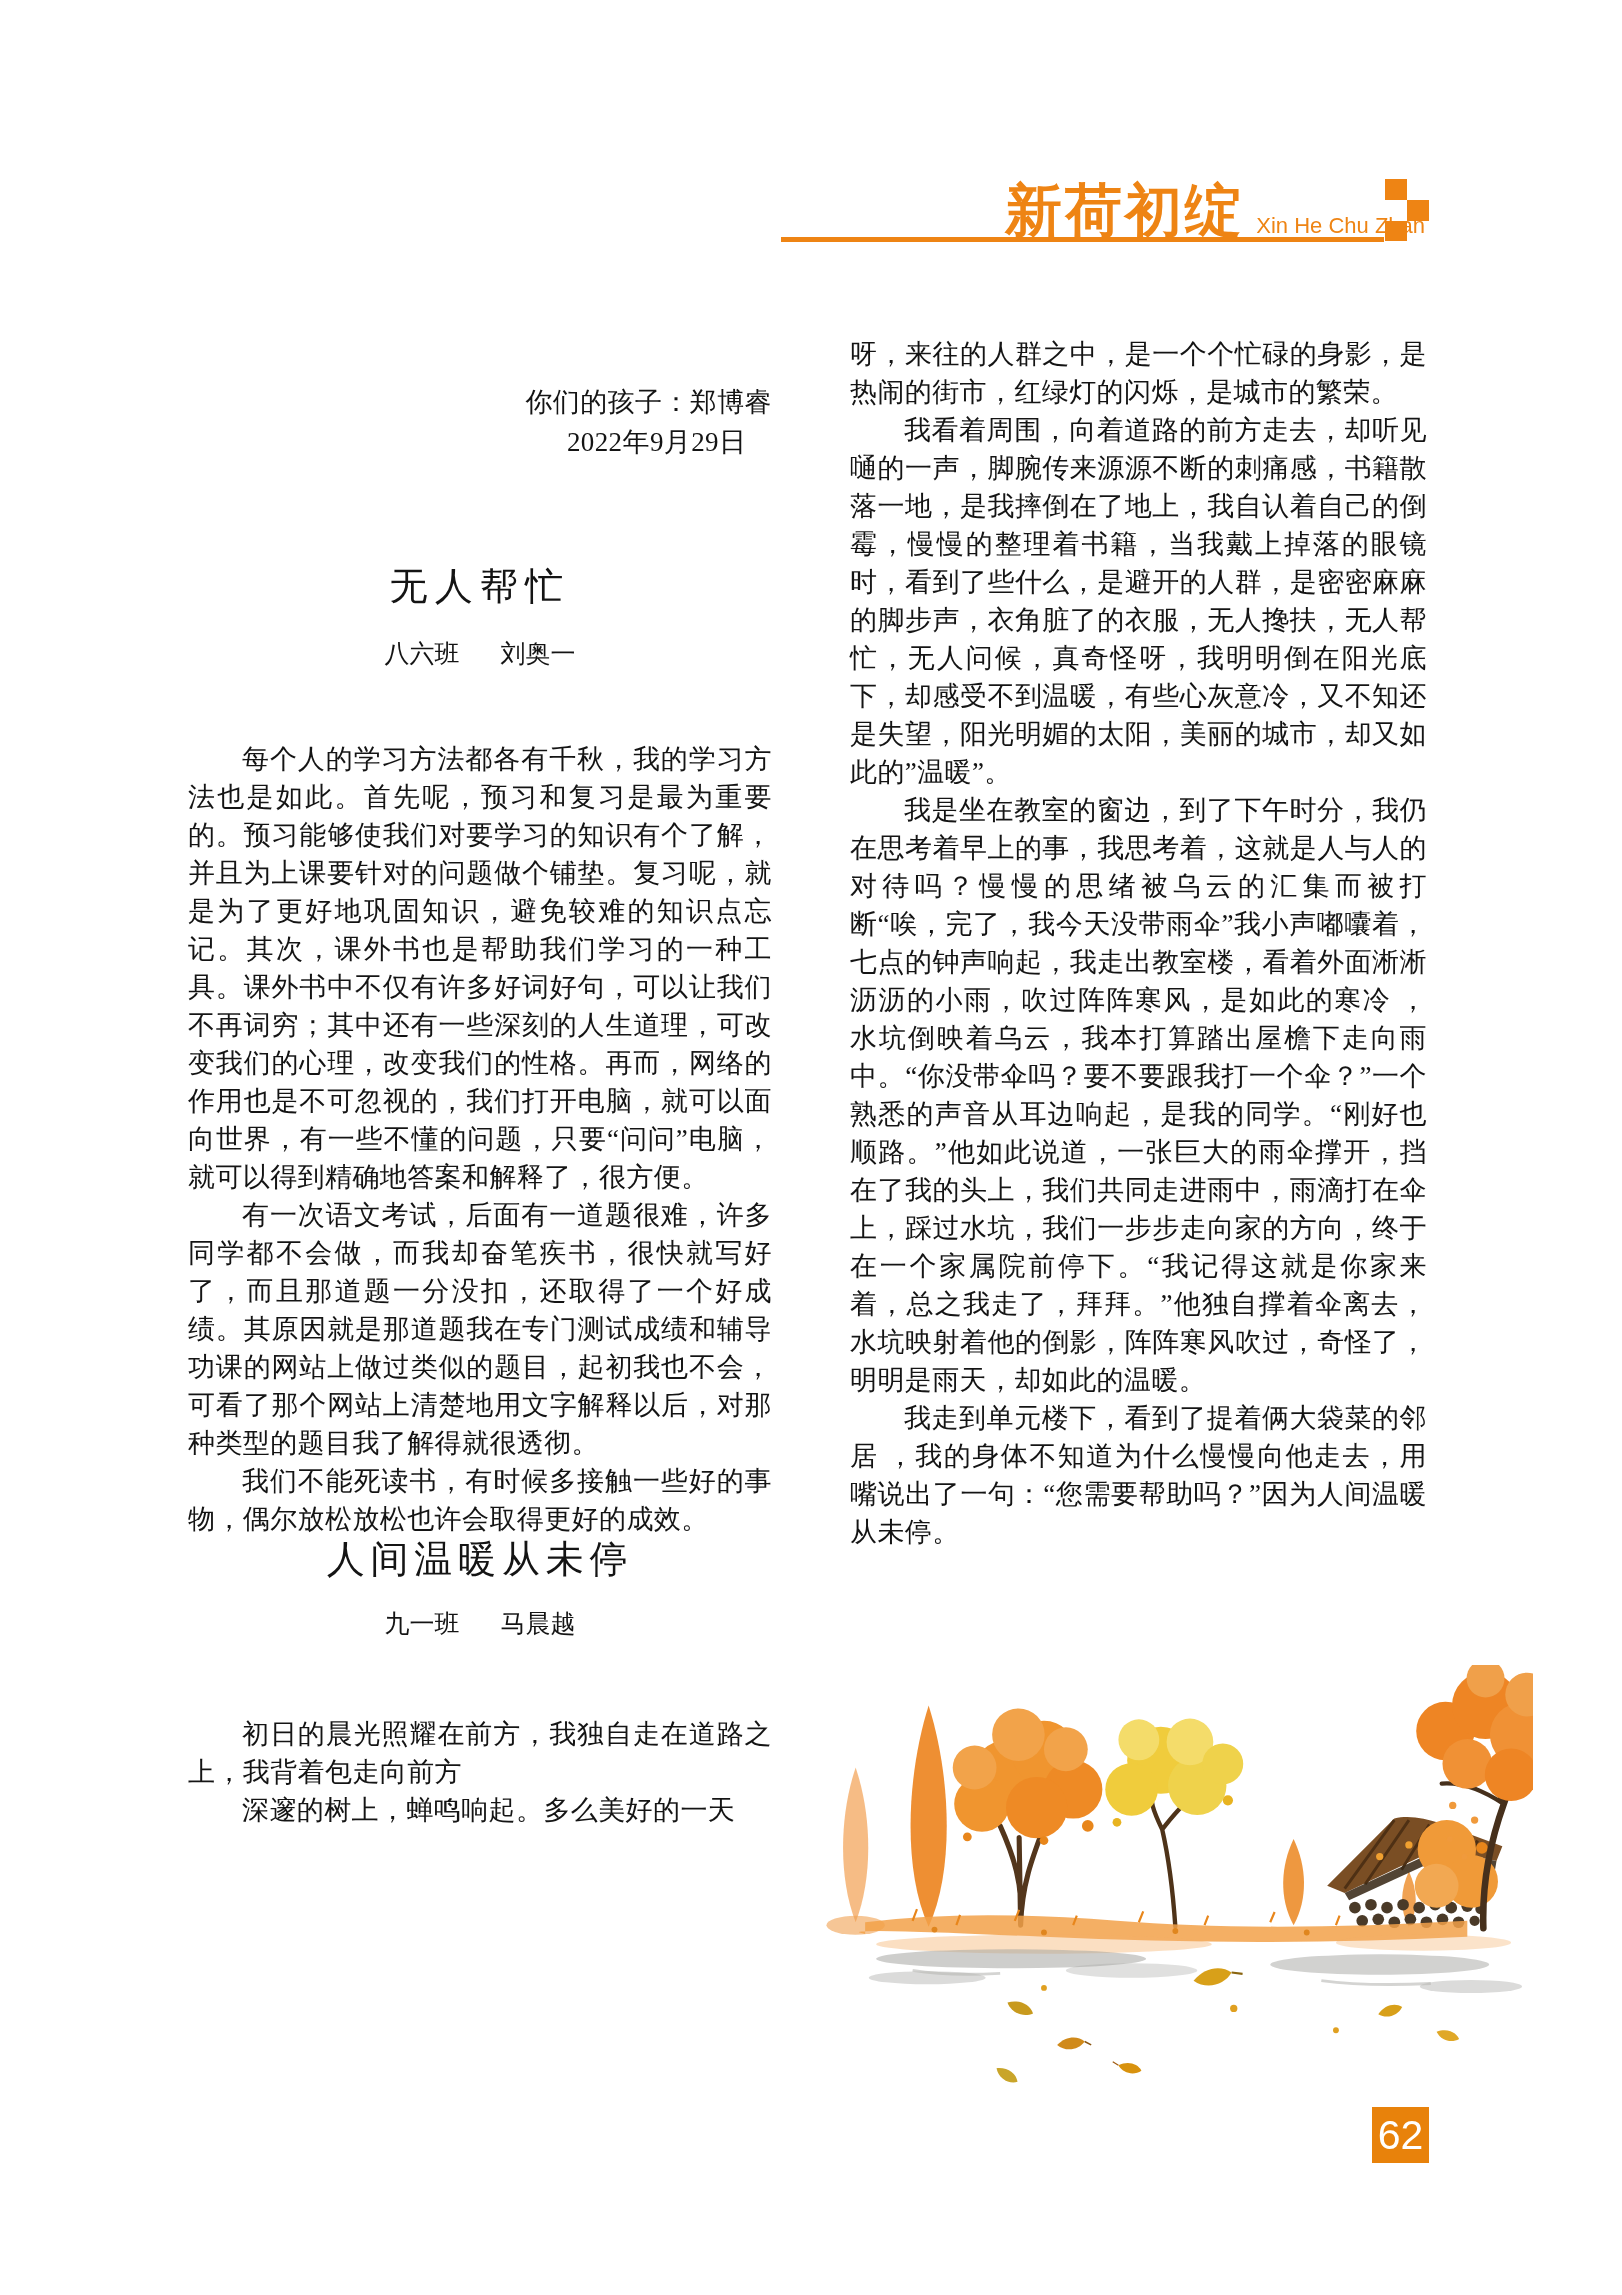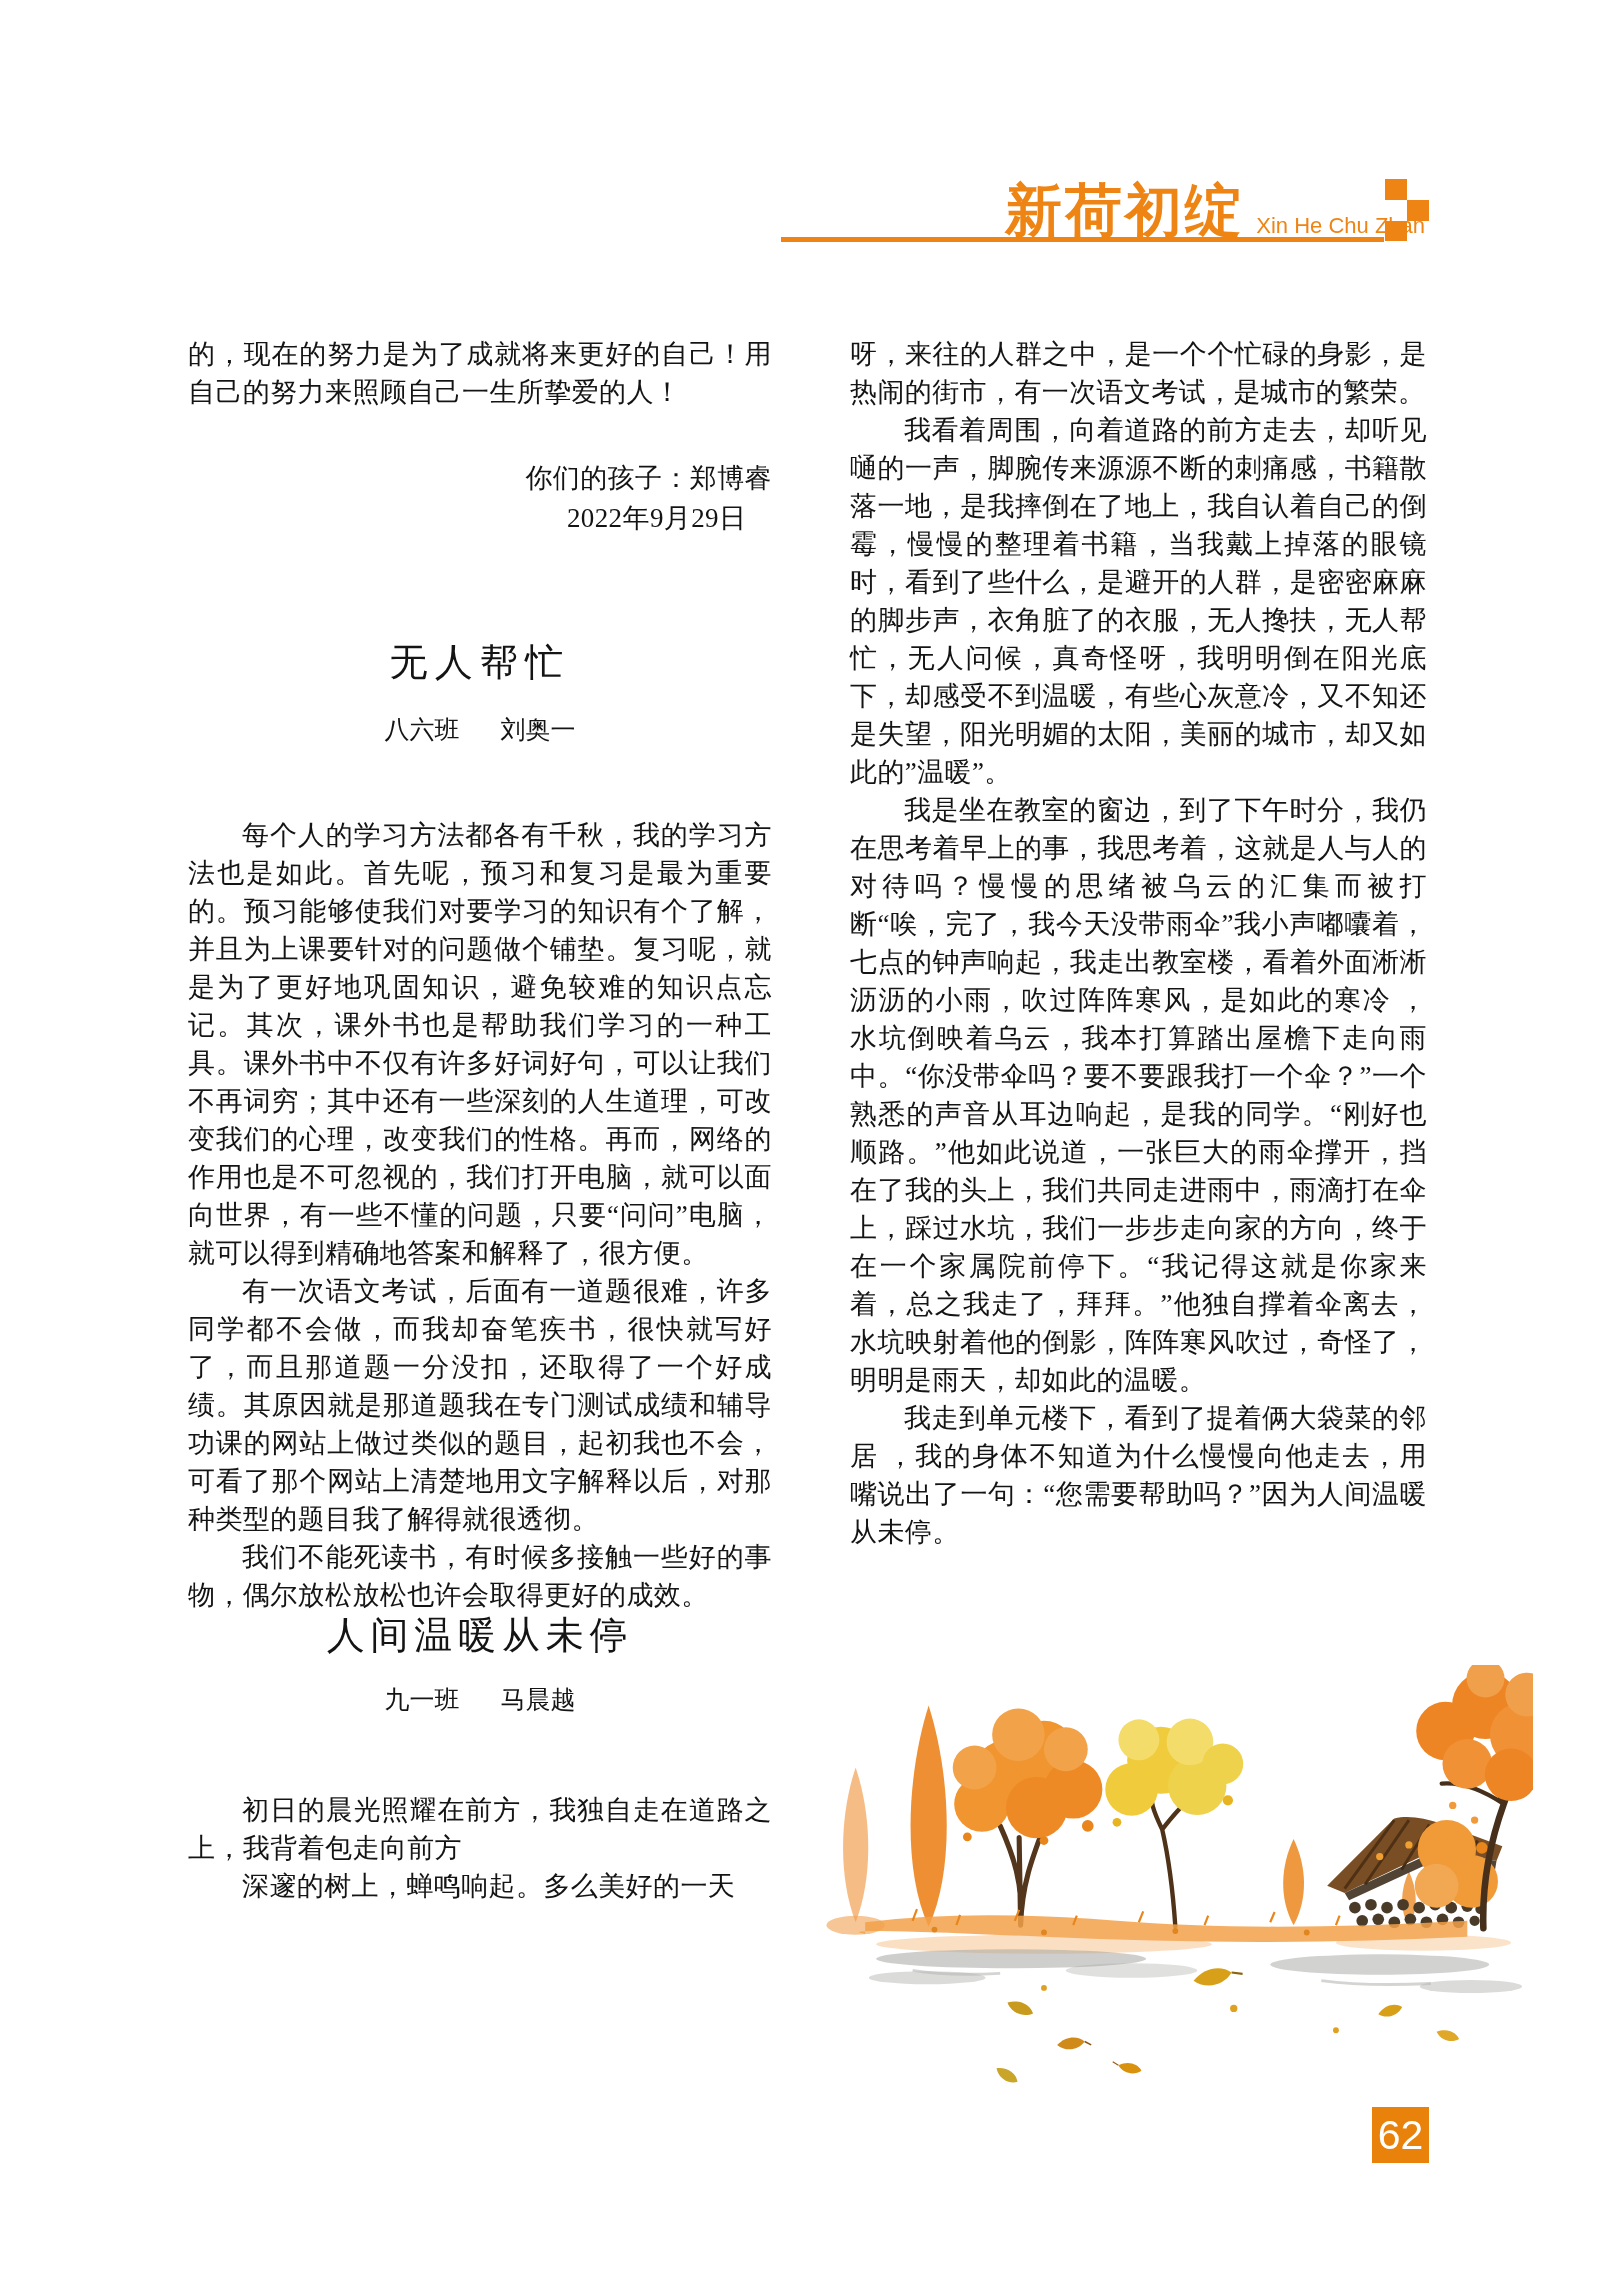--- a/index.html
+++ b/index.html
@@ -82,42 +82,41 @@
   <div class="masthead">
     <div class="masthead-title">新荷初绽</div>
     <div class="masthead-pinyin">Xin He Chu Zhan</div>
   </div>
   <div class="header-rule"></div>
   <div class="deco-sq s1"></div>
   <div class="deco-sq s2"></div>
   <div class="deco-sq s3"></div>
 
   <div class="col col-left">
-    <p class="body-text">的，现在的努力是为了成就将来更好的自己！用自己的努力来照顾自己一生所挚爱的人！</p>
     <div class="sig-block">
       <p class="sig-line">你们的孩子：郑博睿</p>
       <p class="sig-line date">2022年9月29日</p>
     </div>
 
     <h2 class="article-title t1">无人帮忙</h2>
     <p class="author-line a1"><span>八六班</span><span class="author-gap"></span><span>刘奥一</span></p>
 
     <p class="body-text indent first-body">每个人的学习方法都各有千秋，我的学习方法也是如此。首先呢，预习和复习是最为重要的。预习能够使我们对要学习的知识有个了解，并且为上课要针对的问题做个铺垫。复习呢，就是为了更好地巩固知识，避免较难的知识点忘记。其次，课外书也是帮助我们学习的一种工具。课外书中不仅有许多好词好句，可以让我们不再词穷；其中还有一些深刻的人生道理，可改变我们的心理，改变我们的性格。再而，网络的作用也是不可忽视的，我们打开电脑，就可以面向世界，有一些不懂的问题，只要“问问”电脑，就可以得到精确地答案和解释了，很方便。</p>
     <p class="body-text indent">有一次语文考试，后面有一道题很难，许多同学都不会做，而我却奋笔疾书，很快就写好了，而且那道题一分没扣，还取得了一个好成绩。其原因就是那道题我在专门测试成绩和辅导功课的网站上做过类似的题目，起初我也不会，可看了那个网站上清楚地用文字解释以后，对那种类型的题目我了解得就很透彻。</p>
     <p class="body-text indent">我们不能死读书，有时候多接触一些好的事物，偶尔放松放松也许会取得更好的成效。</p>
 
     <h2 class="article-title t2">人间温暖从未停</h2>
     <p class="author-line a2"><span>九一班</span><span class="author-gap"></span><span>马晨越</span></p>
 
     <p class="body-text indent first-body2">初日的晨光照耀在前方，我独自走在道路之上，我背着包走向前方</p>
     <p class="body-text indent">深邃的树上，蝉鸣响起。多么美好的一天</p>
   </div>
 
   <div class="col col-right">
-    <p class="body-text">呀，来往的人群之中，是一个个忙碌的身影，是热闹的街市，有一次语文考试，是城市的繁荣。</p>
+    <p class="body-text">呀，来往的人群之中，是一个个忙碌的身影，是热闹的街市，红绿灯的闪烁，是城市的繁荣。</p>
     <p class="body-text indent">我看着周围，向着道路的前方走去，却听见嗵的一声，脚腕传来源源不断的刺痛感，书籍散落一地，是我摔倒在了地上，我自认着自己的倒霉，慢慢的整理着书籍，当我戴上掉落的眼镜时，看到了些什么，是避开的人群，是密密麻麻的脚步声，衣角脏了的衣服，无人搀扶，无人帮忙，无人问候，真奇怪呀，我明明倒在阳光底下，却感受不到温暖，有些心灰意冷，又不知还是失望，阳光明媚的太阳，美丽的城市，却又如此的”温暖”。</p>
     <p class="body-text indent">我是坐在教室的窗边，到了下午时分，我仍在思考着早上的事，我思考着，这就是人与人的对待吗？慢慢的思绪被乌云的汇集而被打断“唉，完了，我今天没带雨伞”我小声嘟囔着，七点的钟声响起，我走出教室楼，看着外面淅淅沥沥的小雨，吹过阵阵寒风，是如此的寒冷 ，水坑倒映着乌云，我本打算踏出屋檐下走向雨中。“你没带伞吗？要不要跟我打一个伞？”一个熟悉的声音从耳边响起，是我的同学。“刚好也顺路。”他如此说道，一张巨大的雨伞撑开，挡在了我的头上，我们共同走进雨中，雨滴打在伞上，踩过水坑，我们一步步走向家的方向，终于在一个家属院前停下。“我记得这就是你家来着，总之我走了，拜拜。”他独自撑着伞离去，水坑映射着他的倒影，阵阵寒风吹过，奇怪了，明明是雨天，却如此的温暖。</p>
     <p class="body-text indent">我走到单元楼下，看到了提着俩大袋菜的邻居 ，我的身体不知道为什么慢慢向他走去，用嘴说出了一句：“您需要帮助吗？”因为人间温暖从未停。</p>
   </div>
 
   <svg class="illustration" viewBox="0 0 970 580">
 
     <g>
       <path d="M42 140 C 20 205 18 290 42 352 C 66 290 64 205 42 140 Z" fill="#F3A55C" opacity="0.75"></path>
       <ellipse cx="42" cy="356" rx="40" ry="13" fill="#F0A050" opacity="0.6"></ellipse>

